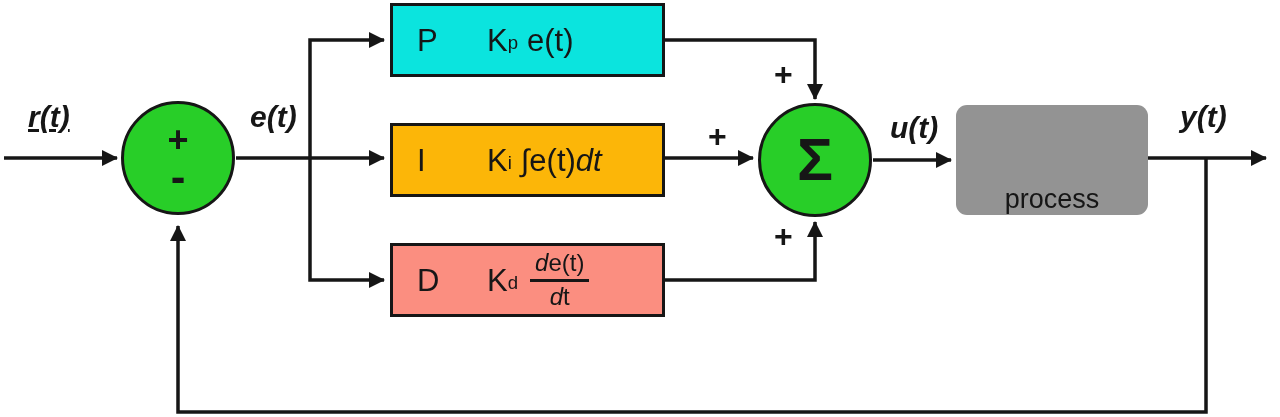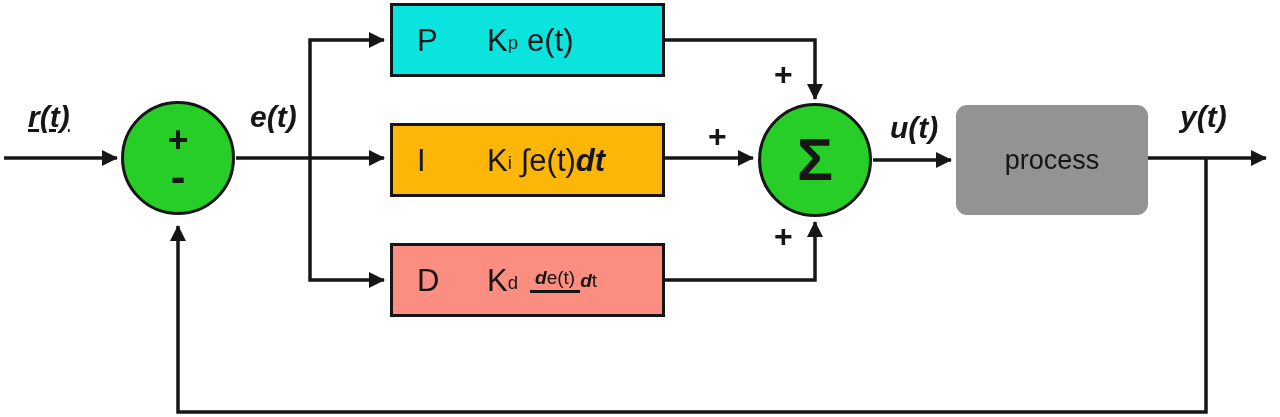--- a/index.html
+++ b/index.html
@@ -64,38 +64,39 @@
     border: 3px solid #161616;
     display: flex;
     align-items: center;
     font-size: 31px;
     line-height: 1;
   }
   .block .letter { margin-left: 24px; width: 34px; }
   .block .formula { margin-left: 36px; display: inline-flex; align-items: center; white-space: nowrap; }
   .block sub { font-size: 0.6em; line-height: 0; position: relative; top: 0.18em; }
   .block .expr { margin-left: 9px; }
-  .it { font-style: italic; font-weight: bold; }
+  .it { font-style: italic; }
   .fraction {
     display: inline-flex;
+    flex-direction: column;
     align-items: center;
     margin-left: 12px;
-    font-size: 19px;
+    font-size: 24px;
     line-height: 1.15;
   }
   .fraction .num { padding: 0 5px 2px 5px; border-bottom: 3px solid #161616; }
   .fraction .den { padding-top: 1px; }
   .process-block {
     position: absolute;
     left: 956px; top: 105px;
     width: 192px; height: 110px;
     background: #939393;
     border-radius: 11px;
     display: flex;
-    align-items: center;
+    align-items: flex-end;
     justify-content: center;
     font-size: 27px;
   }
 </style>
 </head>
 <body>
 
 <div class="diagram">
 
   <svg class="wiring" viewBox="0 0 1280 417" xmlns="http://www.w3.org/2000/svg">

